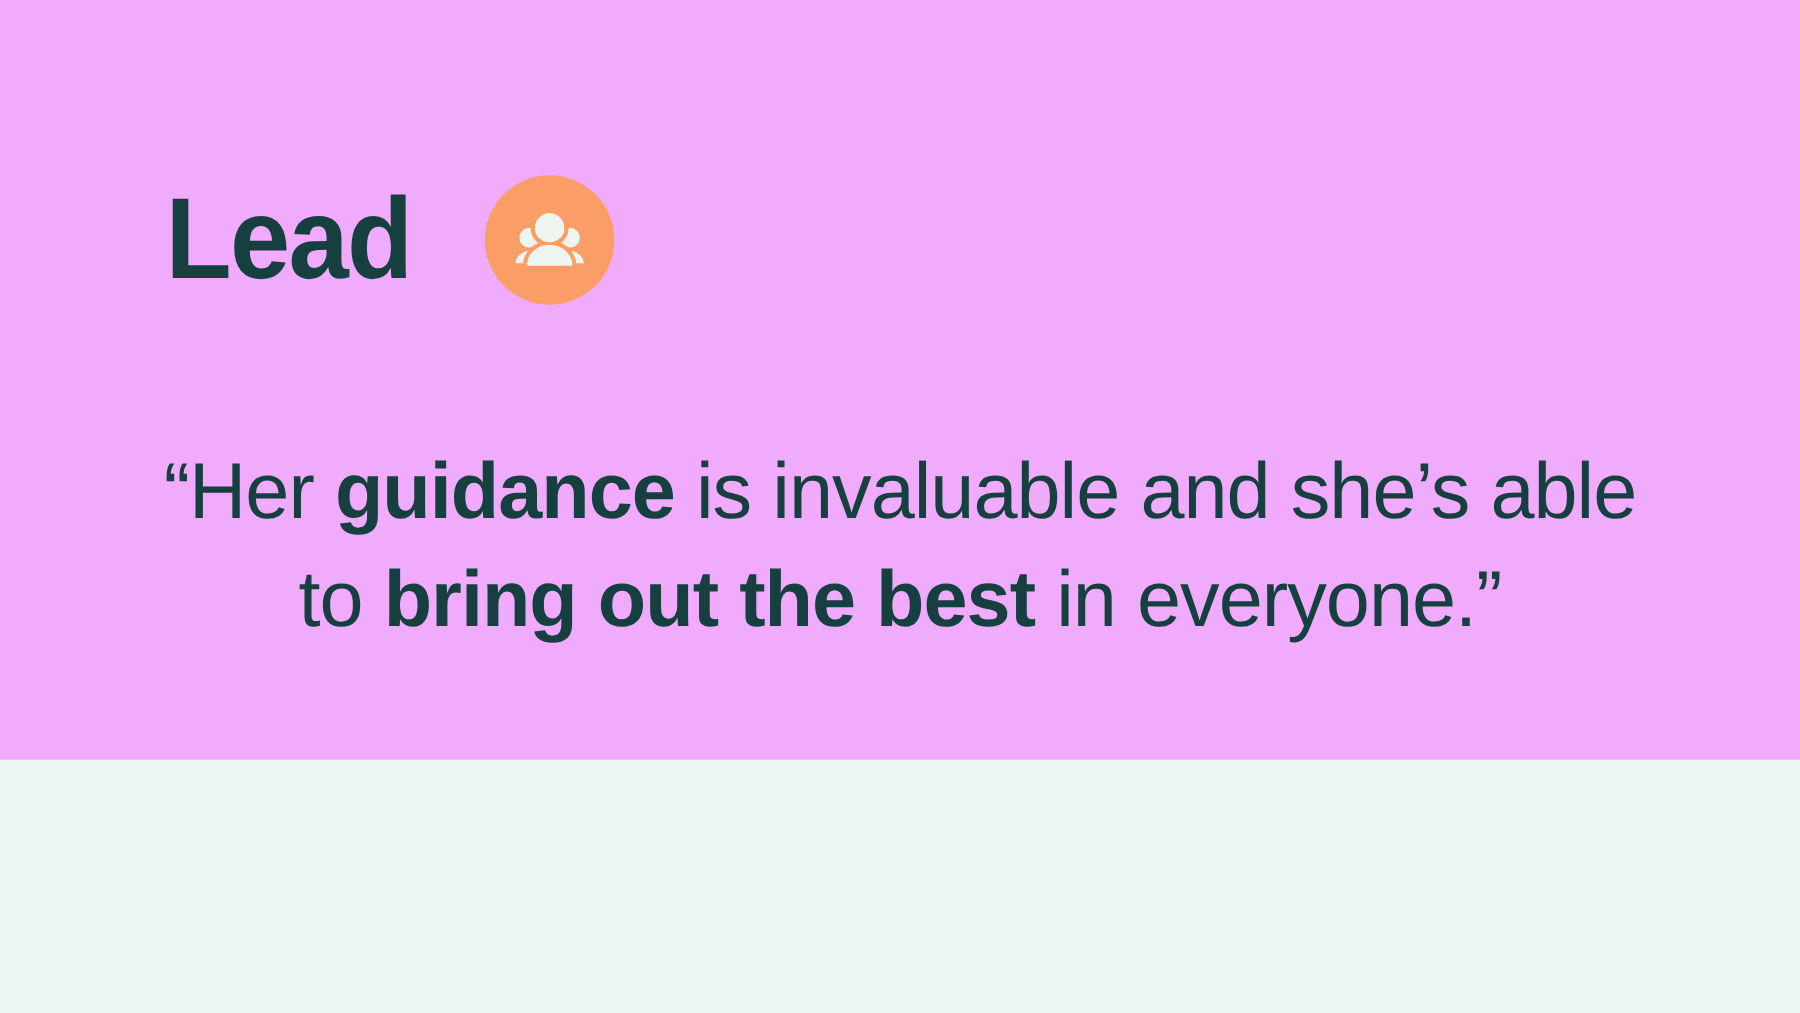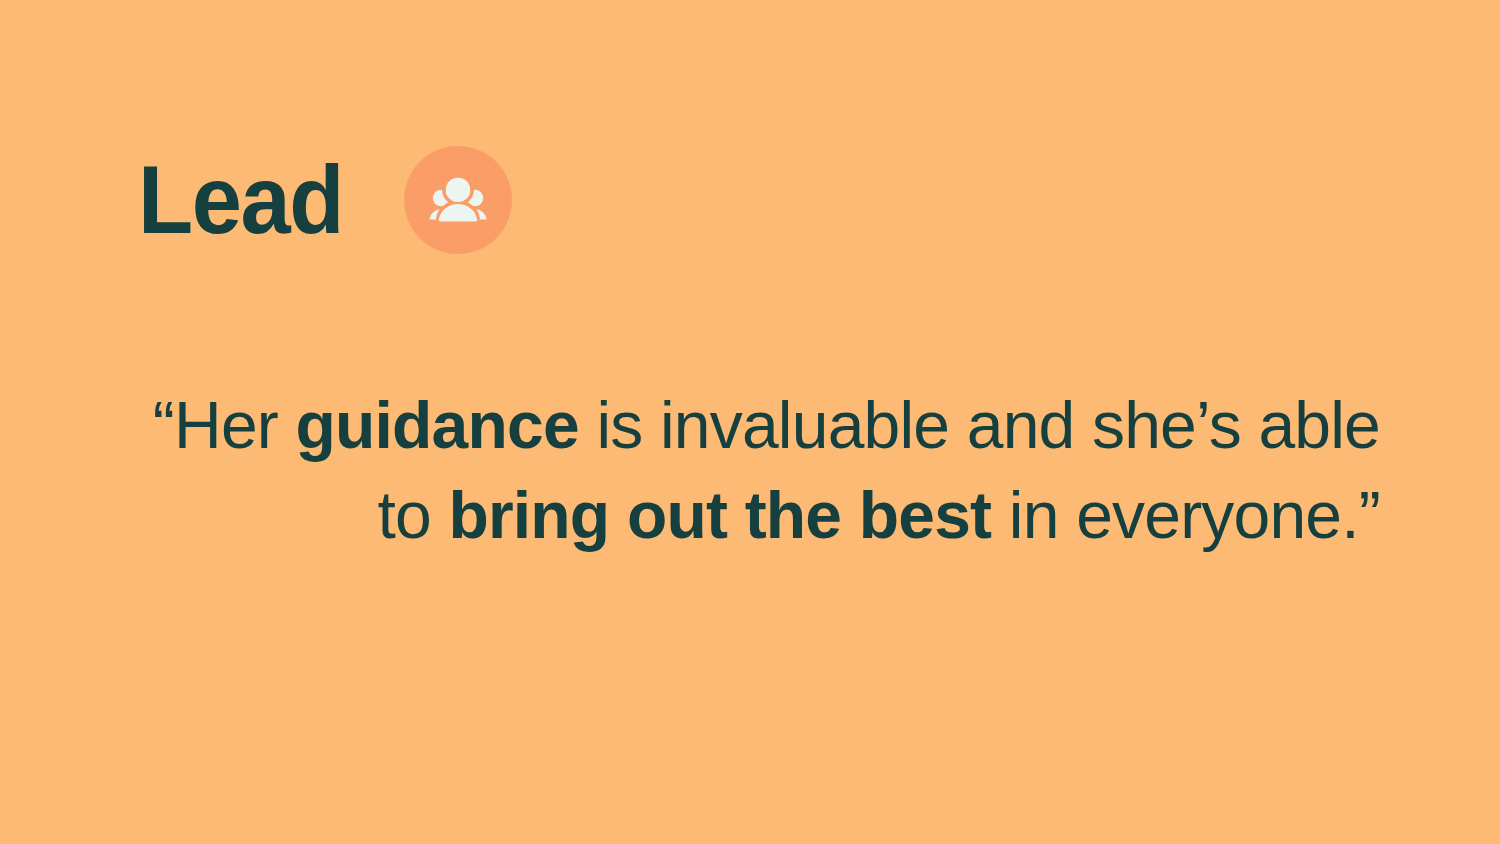--- a/index.html
+++ b/index.html
@@ -13,22 +13,22 @@
 
   body {
     background: #EDF5F0;
     font-family: "Liberation Sans", sans-serif;
     -webkit-font-smoothing: antialiased;
   }
 
   .slide {
     position: relative;
     width: 1500px;
-    height: 844px;
-    background: #fdba74;
+    height: 633px;
+    background: #f0abfc;
   }
 
   
   .header {
     position: absolute;
     left: 138px;
     top: 146px;
     display: flex;
     align-items: center;
     gap: 48px;
@@ -60,24 +60,24 @@
   .category-icon svg {
     display: block;
     width: 62px;
     height: 62px;
   }
 
   
   .quote-block {
     position: absolute;
     left: 0;
-    top: 380px;
+    top: 364px;
     width: 1500px;
     padding: 0 120px;
-    text-align: right;
+    text-align: center;
   }
 
   .quote-text {
     font-family: "Liberation Sans", sans-serif;
     font-size: 66px;
     line-height: 90px;
     font-weight: 400;
     letter-spacing: -0.8px;
     color: #16403F;
   }

